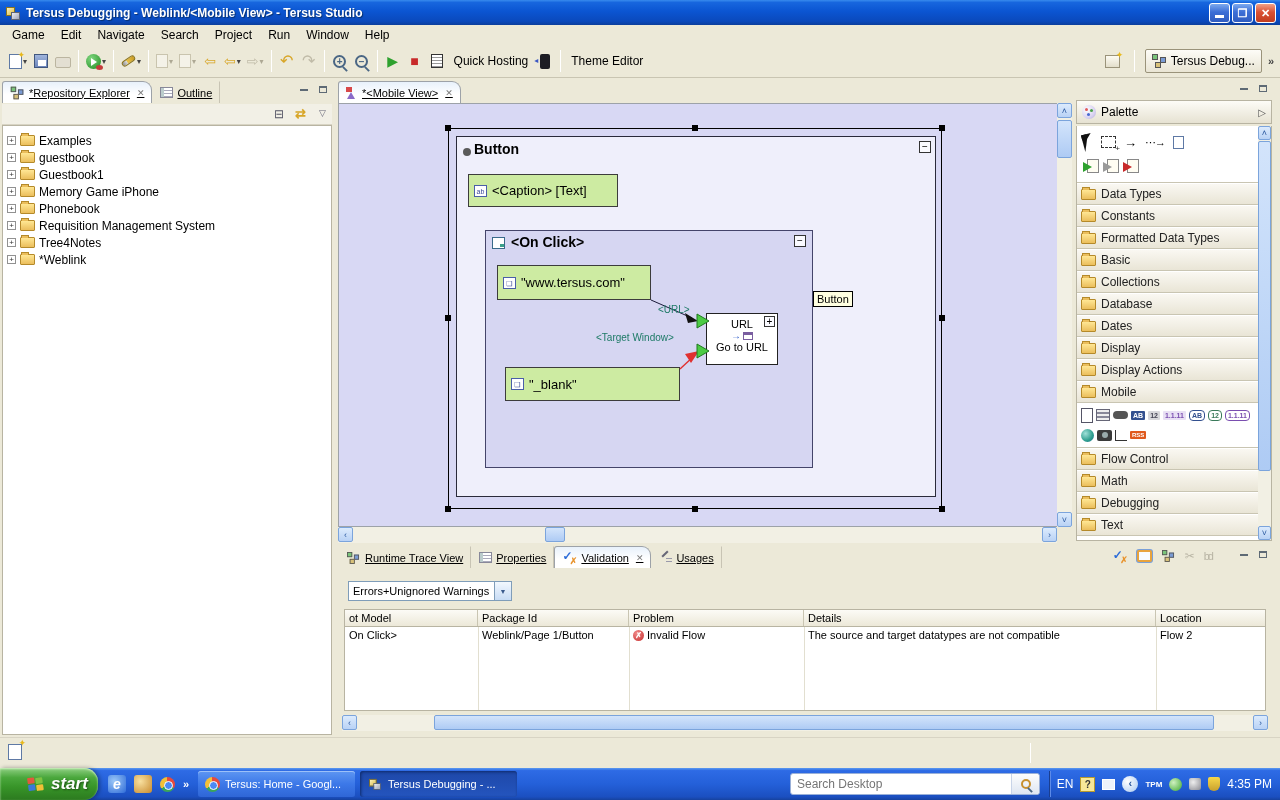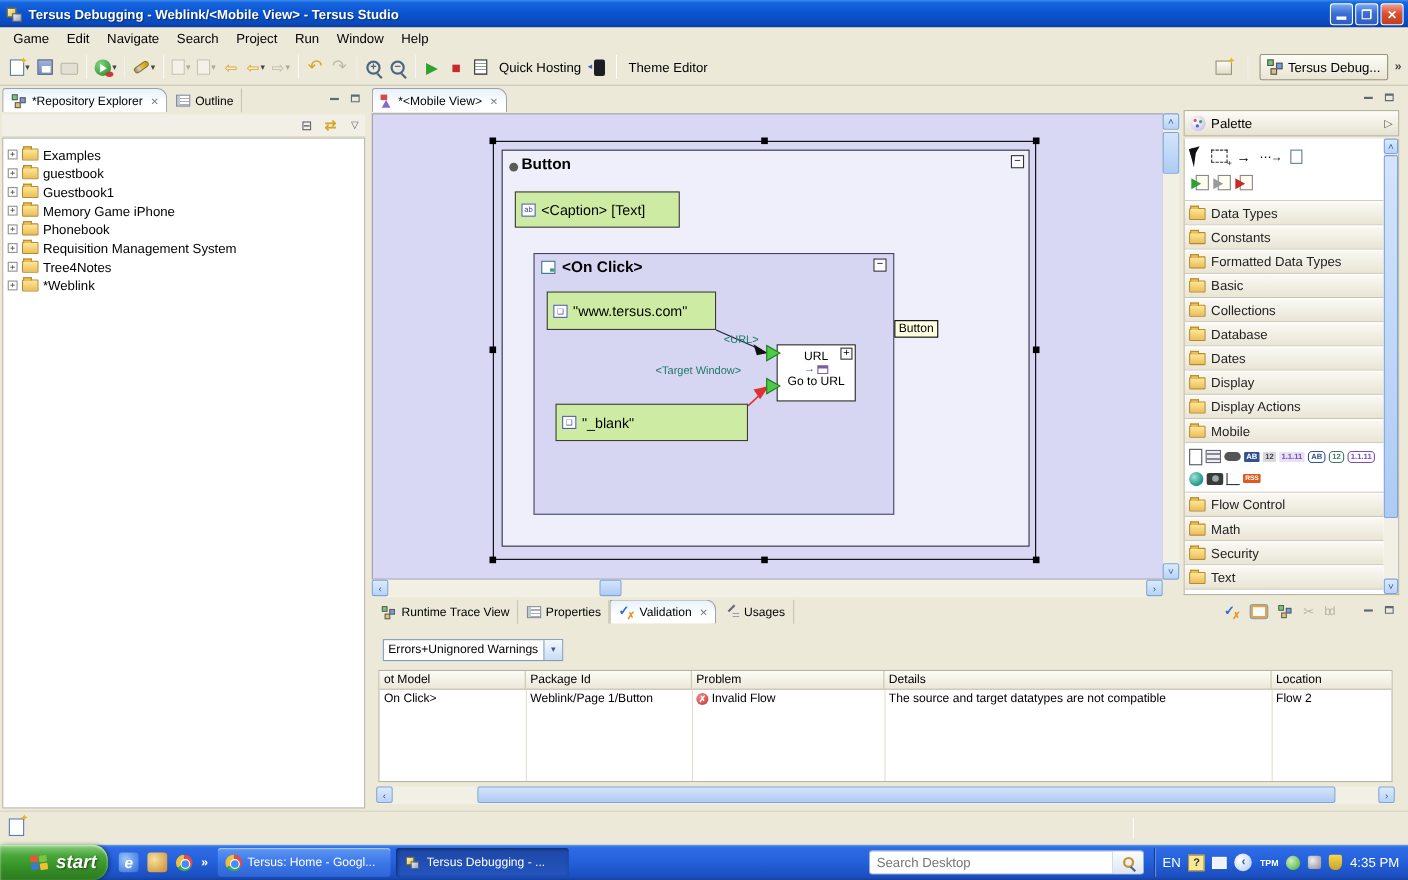--- a/index.html
+++ b/index.html
@@ -56,21 +56,21 @@
   .i-nodes{width:15px;height:14px;position:relative;}
   .i-nodes i{position:absolute;width:6px;height:6px;border:1px solid #555;}
   .i-nodes i:nth-child(1){left:0;top:0;background:#7AC47A;}
   .i-nodes i:nth-child(2){left:8px;top:3px;background:#7A9BD4;}
   .i-nodes i:nth-child(3){left:3px;top:8px;background:#D9C27A;}
   .persp-chip{display:flex;align-items:center;gap:4px;border:1px solid #9A937A;border-radius:2px;
     background:linear-gradient(180deg,#FDFCF7,#E9E5D4);height:24px;padding:0 6px;font-size:12px;}
 
   
   .view{position:absolute;background:#ECE9D8;}
-  .tabrow{position:relative;height:23px;display:flex;}
+  .tabrow{position:relative;height:23px;display:flex;align-items:flex-end;text-decoration:underline;}
   .tab{display:flex;align-items:center;gap:4px;height:22px;padding:0 7px;font-size:11px;
     border:1px solid #9DA2A8;border-bottom:none;border-radius:3px 9px 0 0;background:linear-gradient(180deg,#E8F1FB,#FFFFFF 60%);position:relative;z-index:2;}
   .tab.inactive{background:transparent;border-color:transparent;border-right:1px solid #C8C4B4;border-radius:0;z-index:1;}
   .tab .x{color:#7A7A7A;font-size:9px;margin-left:3px;}
   .minmax{position:absolute;right:2px;top:3px;display:flex;gap:4px;}
   .mm{width:15px;height:13px;color:#555;font-size:9px;display:flex;align-items:center;justify-content:center;}
   .mm .bar{width:8px;height:2px;background:#5E6A75;}
   .mm .box{width:8px;height:7px;border:1px solid #5E6A75;border-top:2px solid #5E6A75;}
 
   
@@ -564,21 +564,21 @@
           <div class="pal-cat">
               <span class="folder"></span>
               <span>Flow Control</span>
             </div>
           <div class="pal-cat">
               <span class="folder"></span>
               <span>Math</span>
             </div>
           <div class="pal-cat">
               <span class="folder"></span>
-              <span>Security</span>
+              <span>Debugging</span>
             </div>
           <div class="pal-cat">
               <span class="folder"></span>
               <span>Text</span>
             </div>
         </div>
 
         <div class="sb-track-v" style="right:0;top:0;width:13px;height:100%;">
           <span class="sb-btn" style="left:0;top:0;width:13px;height:14px;">˄</span>
           <span class="sb-thumb" style="left:0;top:15px;width:13px;height:330px;"></span>

